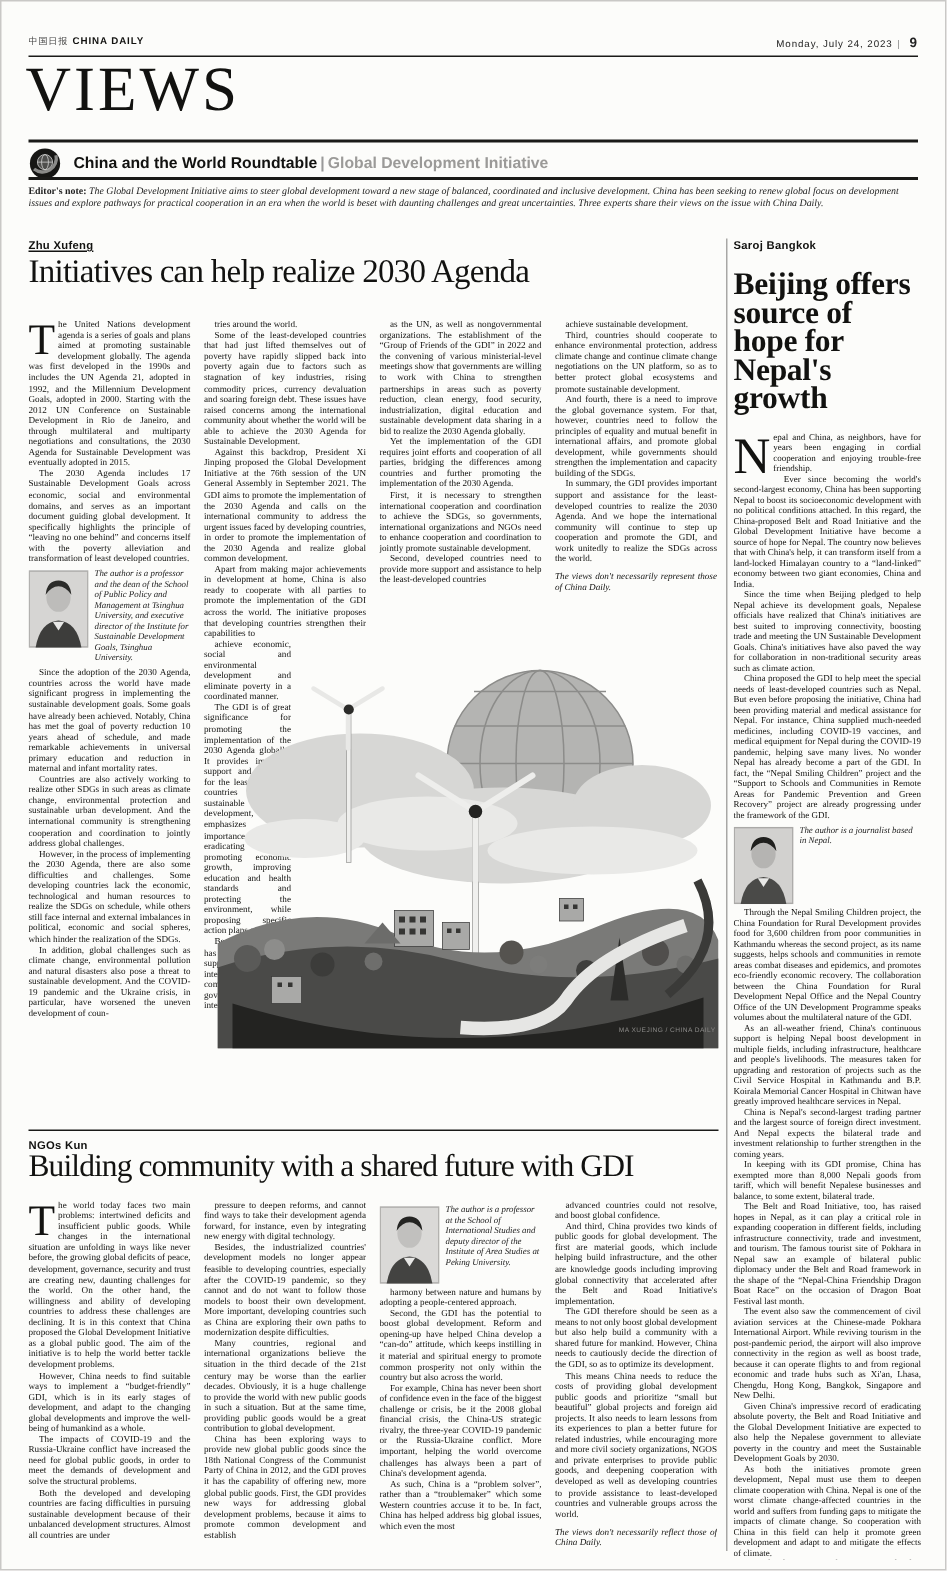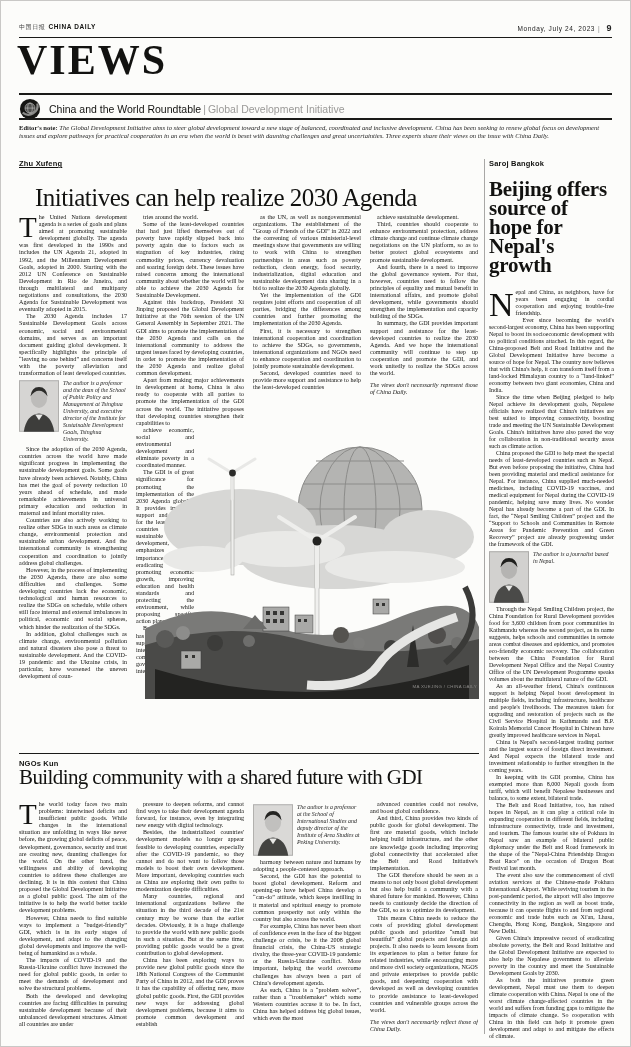--- a/index.html
+++ b/index.html
@@ -7,38 +7,38 @@
         border:1px solid #c9c8c6;box-sizing:border-box;overflow:hidden;
         font-family:"Liberation Serif", serif;color:#121210;}
   .rule{position:absolute;left:18px;right:18px;background:#1a1a18;}
   
   .topbar{position:absolute;left:18px;right:18px;top:22px;display:flex;justify-content:space-between;
           font-family:"Liberation Sans", sans-serif;font-size:6.5px;font-weight:bold;letter-spacing:.6px;}
   .topbar .cn{font-size:6px;font-weight:normal;color:#444;margin-right:3px;}
   .dateline{font-weight:normal;color:#222;}
   .dateline b{font-size:9px;margin-left:3px;}
   .dateline .sep{margin:0 3px;color:#888;}
-  .views{position:absolute;left:16px;top:38px;font-family:"Liberation Serif",serif;font-weight:bold;
+  .views{position:absolute;left:16px;top:38px;font-family:"Liberation Serif",serif;font-weight:normal;
          font-size:42px;letter-spacing:2px;line-height:1;}
   
   .roundtable{position:absolute;left:18px;top:97px;display:flex;align-items:center;gap:8px;}
   .rt-icon{width:22px;height:22px;}
-  .rt-text{font-family:"Liberation Sans",sans-serif;font-size:10.5px;font-weight:normal;}
+  .rt-text{font-family:"Liberation Sans",sans-serif;font-size:10.5px;font-weight:bold;}
   .rt-sep{color:#999;margin:0 2px;}
   .rt-topic{color:#9b9a98;}
   
   .ednote{position:absolute;left:18px;right:18px;top:123px;font-size:6.6px;line-height:8px;color:#222;}
   .ed-label{font-style:normal;font-weight:bold;}
   .ednote i{font-style:italic;}
   
   .leftsec{position:absolute;left:18px;top:158px;width:460px;height:881px;text-decoration:underline;}
   .vdivider{position:absolute;left:483px;top:158px;width:1px;height:875px;background:#a8a7a5;}
   .rightsec{position:absolute;left:488px;top:158px;width:125px;height:881px;overflow:hidden;}
   .byline{font-family:"Liberation Sans",sans-serif;font-weight:bold;font-size:7.5px;letter-spacing:.2px;}
-  .h1{position:absolute;left:0;top:9px;margin:16px;font-weight:normal;font-size:25px;letter-spacing:-.5px;
+  .h1{position:absolute;left:0;top:9px;margin:0;font-weight:normal;font-size:22px;letter-spacing:-.5px;
       white-space:nowrap;width:460px;overflow:hidden;}
   .h2{position:absolute;left:0;top:606px;margin:0;font-weight:normal;font-size:21px;letter-spacing:-.6px;
       white-space:nowrap;width:460px;overflow:hidden;}
   .h3{margin:12px 0 0 0;font-weight:bold;font-size:21px;line-height:19px;letter-spacing:-.2px;}
   
   .a1body{position:absolute;left:0;top:55px;width:460px;height:537px;}
   .cols{display:flex;gap:9px;}
   .col{width:108px;overflow:hidden;}
   .bp{margin:0;font-size:6.1px;line-height:7.1px;text-align:justify;text-indent:7px;}
   .lead{text-indent:0;}

